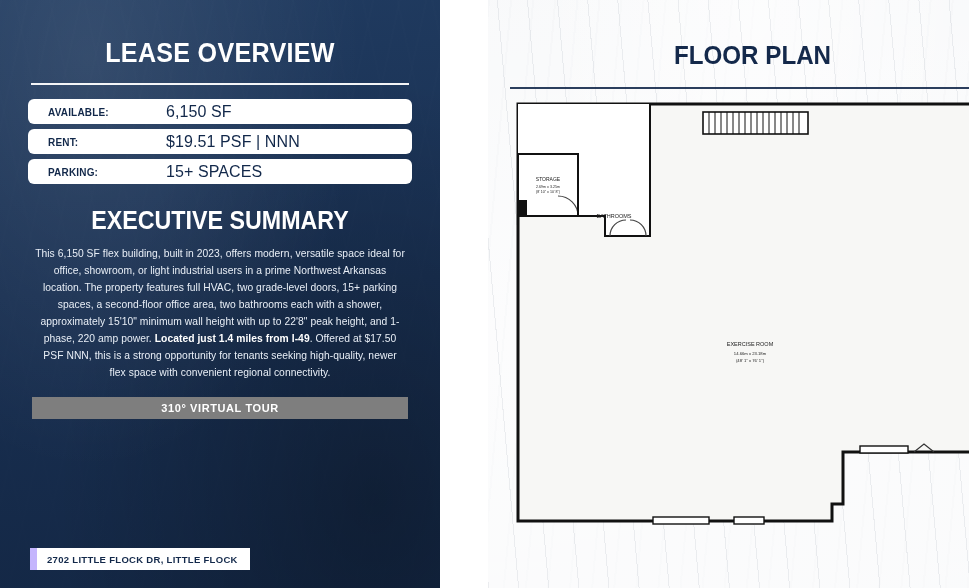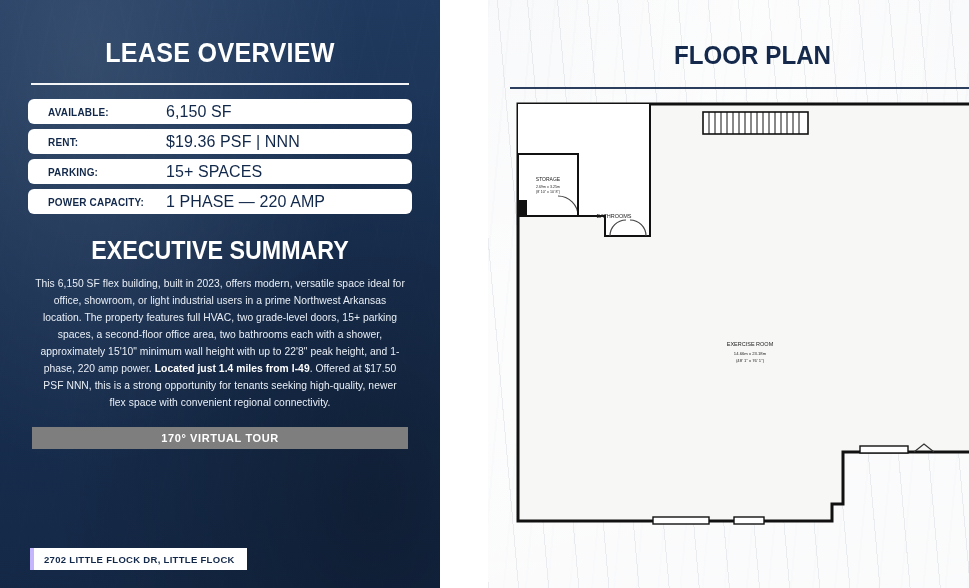--- a/index.html
+++ b/index.html
@@ -129,21 +129,21 @@
   .address-bar {
     position: absolute;
     left: 30px;
     bottom: 18px;
     z-index: 3;
     background: #ffffff;
     height: 22px;
     padding: 0 12px 0 10px;
     display: flex;
     align-items: center;
-    border-left: 4px solid #c4b5fd;
+    border-left: 7px solid #c4b5fd;
   }
   .address-text {
     color: #12284a;
     font-size: 9.5px;
     font-weight: 700;
     letter-spacing: 0.3px;
     font-family: "Liberation Sans Narrow", "Liberation Sans", sans-serif;
   }
 
   
@@ -217,43 +217,39 @@
 
       <div class="spec-list">
 
         <div class="spec-row">
           <div class="spec-label">AVAILABLE:</div>
           <div class="spec-value">6,150 SF</div>
         </div>
 
         <div class="spec-row">
           <div class="spec-label">RENT:</div>
-          <div class="spec-value">$19.36 PSF  |  NNN</div>
+          <div class="spec-value">$19.51 PSF  |  NNN</div>
         </div>
 
 
 
 
         <div class="spec-row">
           <div class="spec-label">PARKING:</div>
           <div class="spec-value">15+ SPACES</div>
         </div>
 
-        <div class="spec-row">
-          <div class="spec-label">POWER CAPACITY:</div>
-          <div class="spec-value">1 PHASE — 220 AMP</div>
-        </div>
 
       </div>
 
       <div class="summary-title">EXECUTIVE SUMMARY</div>
 
       <div class="summary-body"><span>This 6,150 SF flex building, built in 2023, offers modern, versatile space ideal for office, showroom, or light industrial users in a prime Northwest Arkansas location. The property features full HVAC, two grade-level doors, 15+ parking spaces, a second-floor office area, two bathrooms each with a shower, approximately 15'10" minimum wall height with up to 22'8" peak height, and 1-phase, 220 amp power. </span><b>Located just 1.4 miles from I-49</b><span>. Offered at $17.50 PSF NNN, this is a strong opportunity for tenants seeking high-quality, newer flex space with convenient regional connectivity.</span></div>
 
-      <div class="tour-btn">170° VIRTUAL TOUR</div>
+      <div class="tour-btn">310° VIRTUAL TOUR</div>
     </div>
 
     <div class="address-bar">
       <span class="address-text">2702 LITTLE FLOCK DR, LITTLE FLOCK</span>
     </div>
   </div>
 
   <div class="right">
     <div class="right-bg"></div>
 

